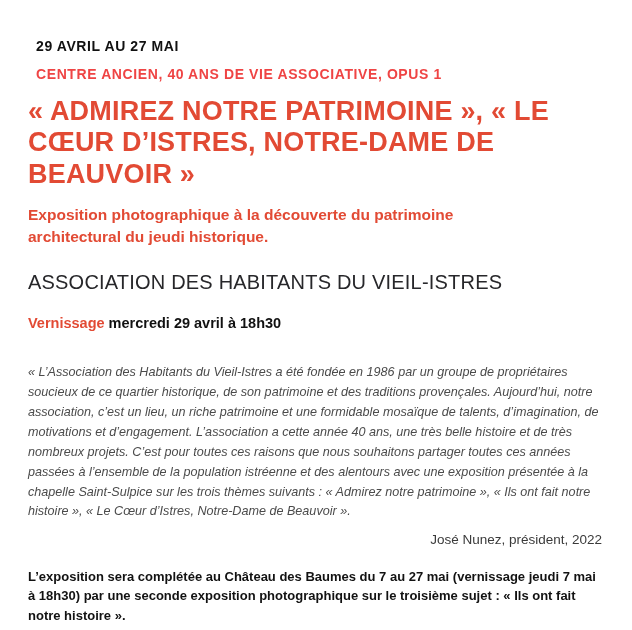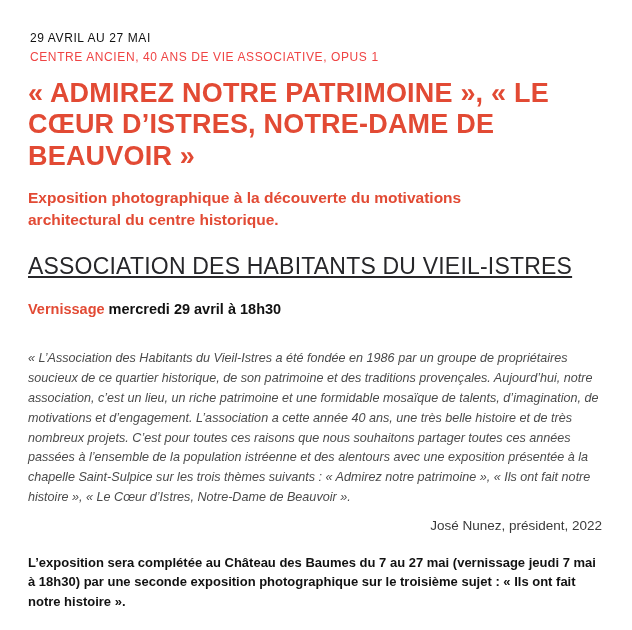--- a/index.html
+++ b/index.html
@@ -20,26 +20,26 @@
     position: relative;
     width: 632px;
     height: 630px;
     background: #ffffff;
     box-sizing: border-box;
     padding: 28px 30px 0 28px;
   }
 
   
   .kicker {
-    font-size: 12px;
-    font-weight: 400;
+    font-size: 14px;
+    font-weight: 700;
     letter-spacing: 0.6px;
     text-transform: uppercase;
     line-height: 1.45;
-    margin: 2px;
+    margin: 8px;
   }
   .kicker-dates {
     color: #111111;
     margin-bottom: 1px;
   }
   .kicker-theme {
     color: #ef4444;
     margin-bottom: 0;
   }
 
@@ -62,26 +62,25 @@
     font-size: 15.5px;
     font-weight: 700;
     line-height: 1.42;
     max-width: 520px;
   }
 
   
   .org-name {
     margin: 22px 0 0 0;
     color: #27272a;
-    font-size: 23px;
+    font-size: 20px;
     font-weight: 400;
     letter-spacing: 0.2px;
     line-height: 1.2;
     text-transform: uppercase;
-    text-decoration: underline;
   }
 
   
   .vernissage {
     margin: 20px 0 0 0;
     font-size: 14.5px;
     font-weight: 700;
     line-height: 1.3;
     color: #111111;
   }
@@ -131,21 +130,21 @@
 <body>
 
 <div class="page">
 
   <p class="kicker kicker-dates">29 AVRIL AU 27 MAI</p>
 
   <p class="kicker kicker-theme">CENTRE ANCIEN, 40 ANS DE VIE ASSOCIATIVE, OPUS 1</p>
 
   <h1 class="display-title">« ADMIREZ NOTRE PATRIMOINE », « LE CŒUR D’ISTRES, NOTRE-DAME DE BEAUVOIR »</h1>
 
-  <p class="subtitle">Exposition photographique à la découverte du motivations architectural du centre historique.</p>
+  <p class="subtitle">Exposition photographique à la découverte du patrimoine architectural du jeudi historique.</p>
 
   <h2 class="org-name">ASSOCIATION DES HABITANTS DU VIEIL-ISTRES</h2>
 
   <p class="vernissage">
     <span class="label">Vernissage</span>
     <span class="value">mercredi 29 avril à 18h30</span>
   </p>
 
   <p class="quote-body">« L’Association des Habitants du Vieil-Istres a été fondée en 1986 par un groupe de propriétaires soucieux de ce quartier historique, de son patrimoine et des traditions provençales. Aujourd’hui, notre association, c’est un lieu, un riche patrimoine et une formidable mosaïque de talents, d’imagination, de motivations et d’engagement. L’association a cette année 40 ans, une très belle histoire et de très nombreux projets. C’est pour toutes ces raisons que nous souhaitons partager toutes ces années passées à l’ensemble de la population istréenne et des alentours avec une exposition présentée à la chapelle Saint-Sulpice sur les trois thèmes suivants : « Admirez notre patrimoine », « Ils ont fait notre histoire », « Le Cœur d’Istres, Notre-Dame de Beauvoir ».</p>
 

